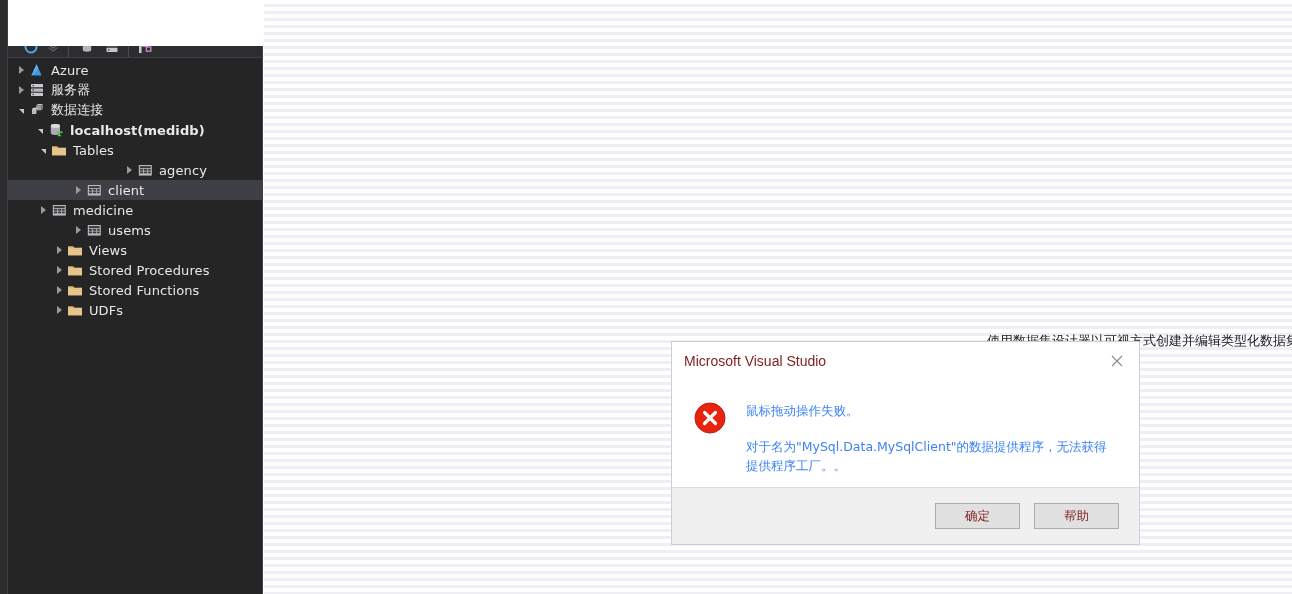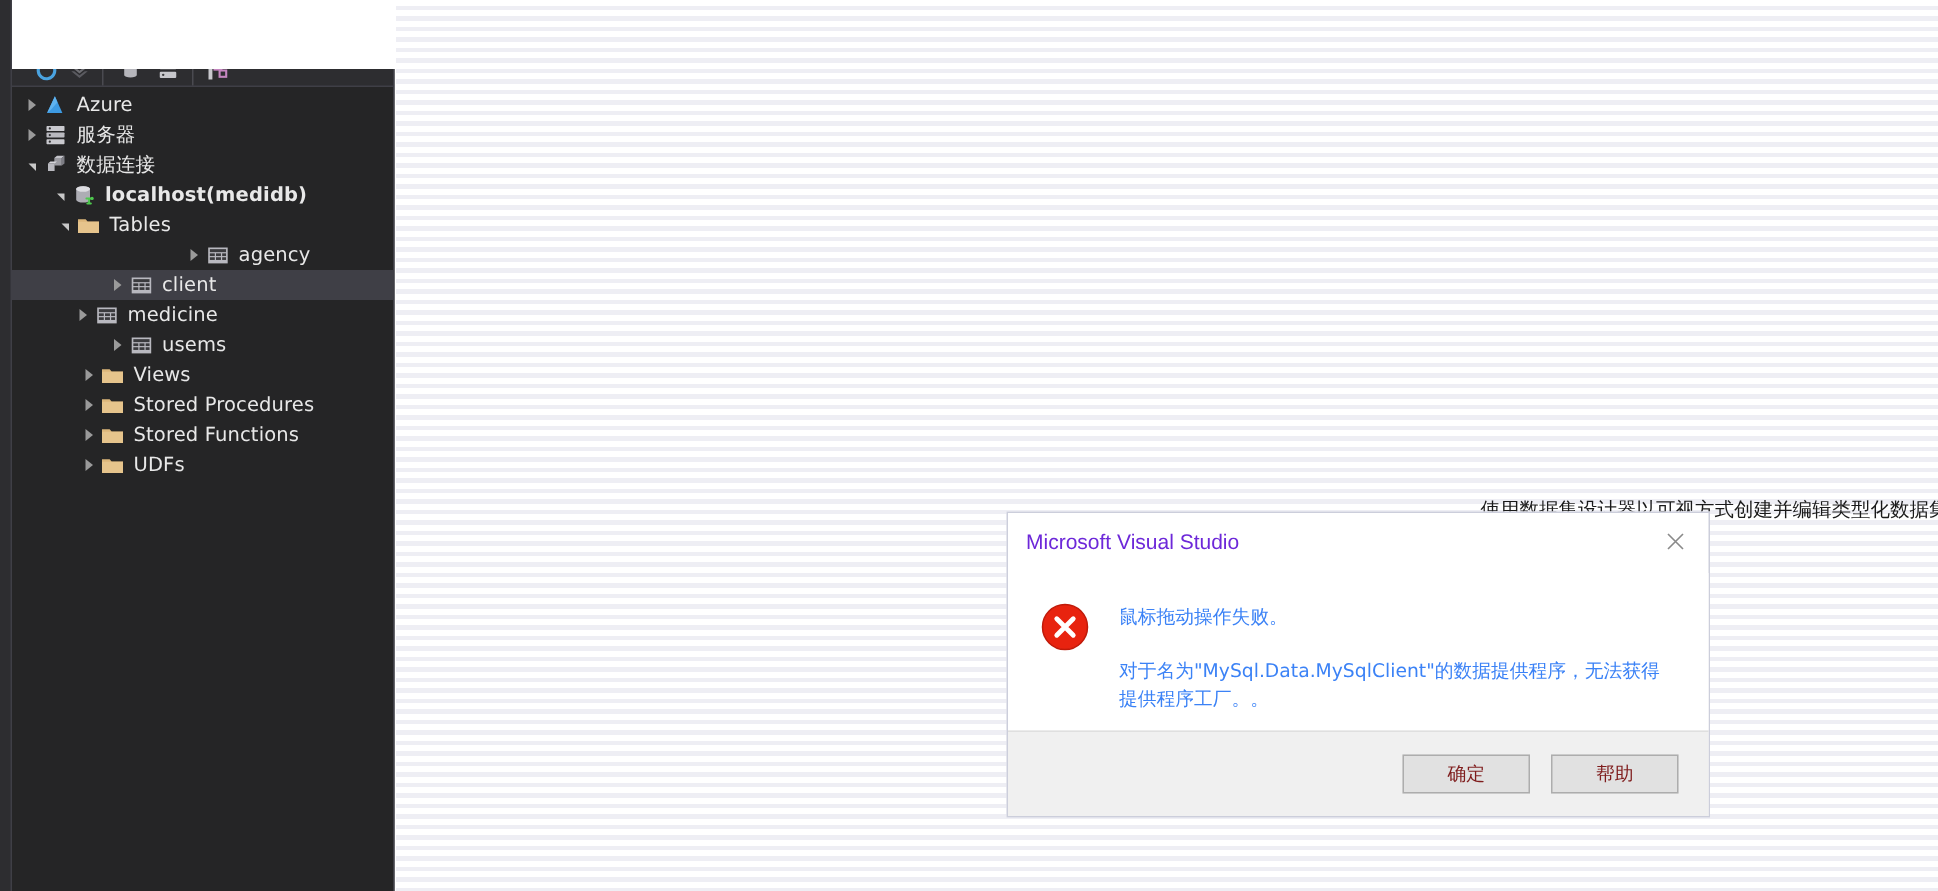--- a/index.html
+++ b/index.html
@@ -131,21 +131,21 @@
     height: 40px;
     display: flex;
     align-items: flex-start;
     justify-content: space-between;
     padding: 11px 0 0 12px;
     flex: 0 0 40px;
   }
   .dialog-title {
     font-family: "Liberation Sans", "DejaVu Sans", sans-serif;
     font-size: 14px;
-    color: #6d28d9;
+    color: #7f1d1d;
     font-weight: 400;
   }
   .dialog-close {
     width: 44px; height: 28px;
     margin-top: -6px;
     display: flex; align-items: center; justify-content: center;
     cursor: default;
   }
   .dialog-body {
     flex: 1 1 auto;
@@ -349,21 +349,21 @@
               <rect x="1.9" y="4.9" width="3.3" height="1.8" fill="#3a3a3d"></rect>
               <rect x="6.0" y="4.9" width="3.3" height="1.8" fill="#3a3a3d"></rect>
               <rect x="10.1" y="4.9" width="2.6" height="1.8" fill="#3a3a3d"></rect>
               <rect x="1.9" y="7.5" width="3.3" height="1.8" fill="#3a3a3d"></rect>
               <rect x="6.0" y="7.5" width="3.3" height="1.8" fill="#3a3a3d"></rect>
               <rect x="10.1" y="7.5" width="2.6" height="1.8" fill="#3a3a3d"></rect>
             </svg>
           </span>
           <span class="node-label">client</span>
         </div>
-        <div class="tree-row" style="padding-left: 40px;">
+        <div class="tree-row" style="padding-left: 28px;">
           <span class="expander">
             <span class="tri-collapsed"></span>
           </span>
           <span class="node-icon">
             <svg width="15" height="13" viewBox="0 0 15 13">
               <rect x="0.8" y="1.0" width="13" height="10.6" fill="#b8b8bf"></rect>
               <rect x="1.9" y="2.1" width="10.8" height="2.0" fill="#3a3a3d"></rect>
               <rect x="1.9" y="4.9" width="3.3" height="1.8" fill="#3a3a3d"></rect>
               <rect x="6.0" y="4.9" width="3.3" height="1.8" fill="#3a3a3d"></rect>
               <rect x="10.1" y="4.9" width="2.6" height="1.8" fill="#3a3a3d"></rect>

